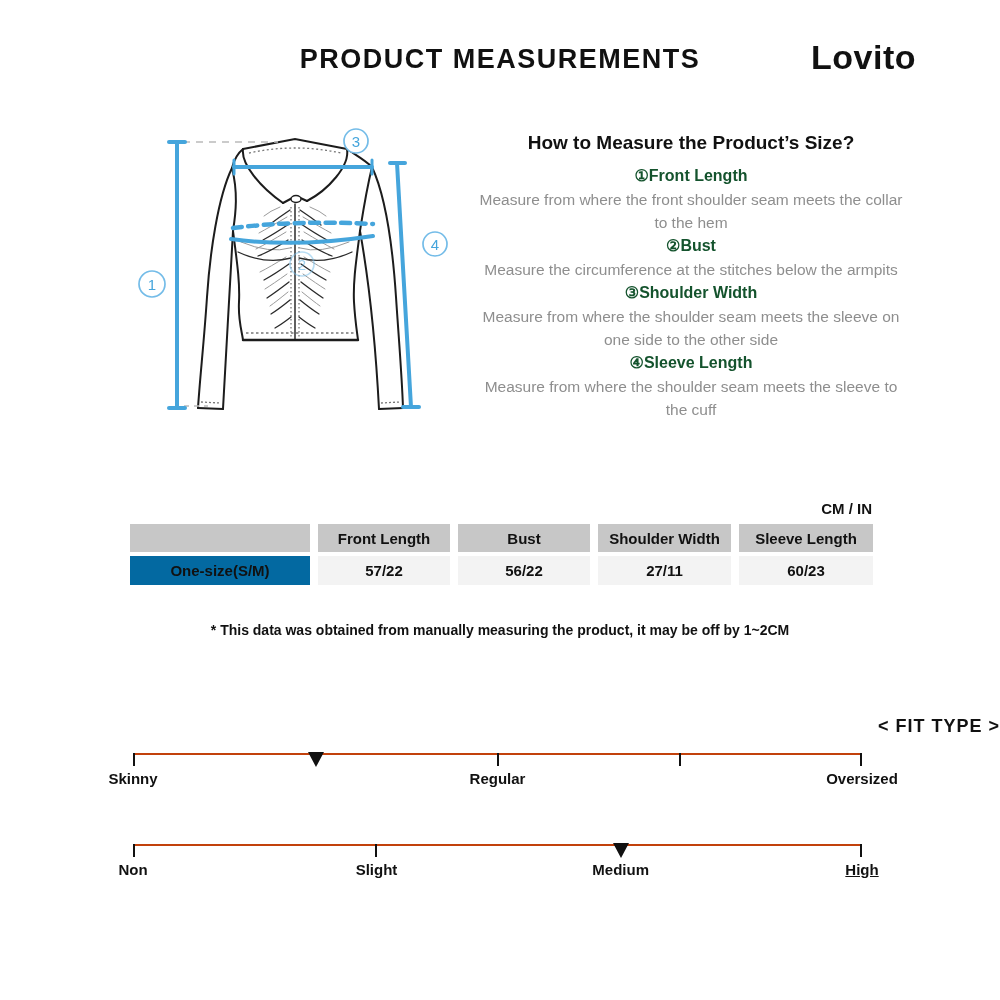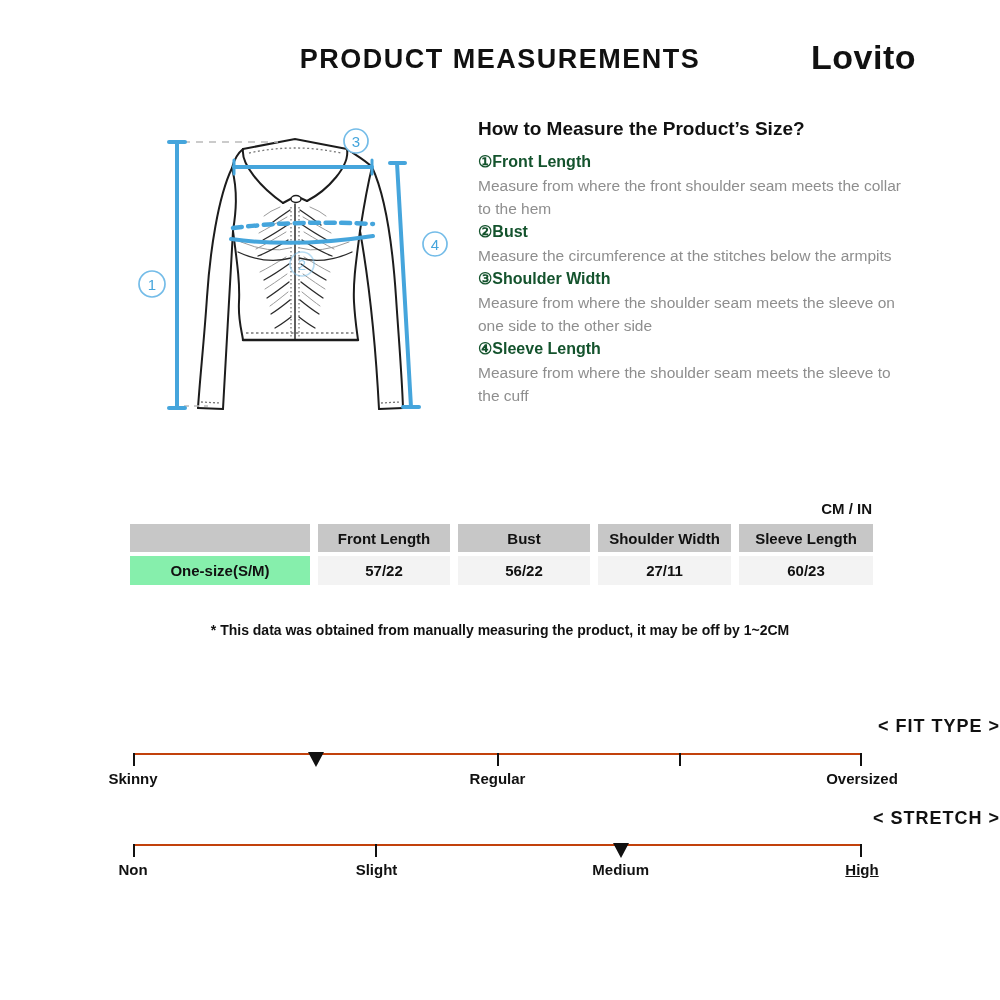--- a/index.html
+++ b/index.html
@@ -10,41 +10,41 @@
   .title{
     position:absolute;top:44px;left:0;width:100%;text-align:center;
     font-size:27px;font-weight:800;letter-spacing:1.5px;
   }
   .brand{
     position:absolute;top:38px;right:84px;
     font-size:34px;font-weight:800;letter-spacing:.5px;
   }
   .illustration{position:absolute;left:120px;top:112px;width:340px;height:335px;}
 
-  .guide{position:absolute;left:478px;top:118px;width:426px;}
+  .guide{position:absolute;left:478px;top:132px;width:426px;text-align:center;}
   .guide-heading{font-size:19px;font-weight:700;margin-bottom:10px;}
   .guide-label{font-size:16px;font-weight:700;line-height:24px;color:#14532d;}
   .guide-desc{font-size:15.5px;color:#8e8e8e;line-height:23px;}
 
   .unit{
     position:absolute;left:130px;top:500px;width:742px;text-align:right;
     font-size:15px;font-weight:700;
   }
   .size-table{
     position:absolute;left:130px;top:524px;
     display:grid;grid-template-columns:180px 132px 132px 133px 134px;
     grid-template-rows:28px 29px;column-gap:8px;row-gap:4px;
   }
   .size-table .cell{
     display:flex;align-items:center;justify-content:center;
     font-size:15px;font-weight:700;
   }
   .size-table .th{background:#c7c7c7;}
   .size-table .td{background:#f3f3f3;}
-  .size-table .td.size{background:#86efac;}
+  .size-table .td.size{background:#0369a1;}
 
   .footnote{
     position:absolute;top:622px;left:0;width:100%;text-align:center;
     font-size:14px;font-weight:700;
   }
 
   .scale-title{
     position:absolute;left:0;width:100%;text-align:right;
     font-size:18px;font-weight:800;letter-spacing:1px;
   }
@@ -236,21 +236,20 @@
   <div class="scale-title fit">&lt; FIT TYPE &gt;</div>
   <div class="scale-line fit">
     <div class="tick" style="left: 50%;"></div>
     <div class="tick" style="left: 75%;"></div>
     <div class="marker" style="left: 25.1%;"></div>
     <div class="slabel" style="left: 0%;">Skinny</div>
     <div class="slabel" style="left: 50%;">Regular</div>
     <div class="slabel" style="left: 100%;">Oversized</div>
   </div>
 
-  <div class="scale-title stretch">&lt; STRETCH &gt;</div>
   <div class="scale-line stretch">
     <div class="tick" style="left: 33.4%;"></div>
     <div class="marker" style="left: 66.9%;"></div>
     <div class="slabel" style="left: 0%;">Non</div>
     <div class="slabel" style="left: 33.4%;">Slight</div>
     <div class="slabel" style="left: 66.9%;">Medium</div>
     <div class="slabel" style="left: 100%; text-decoration: underline;">High</div>
   </div>
 
 </div>

